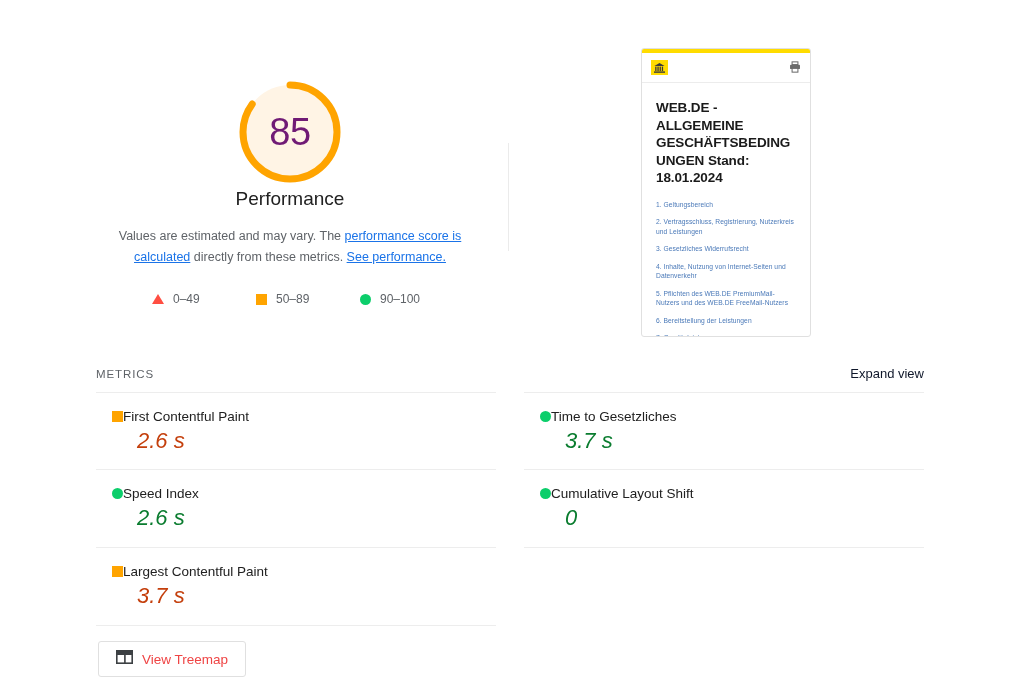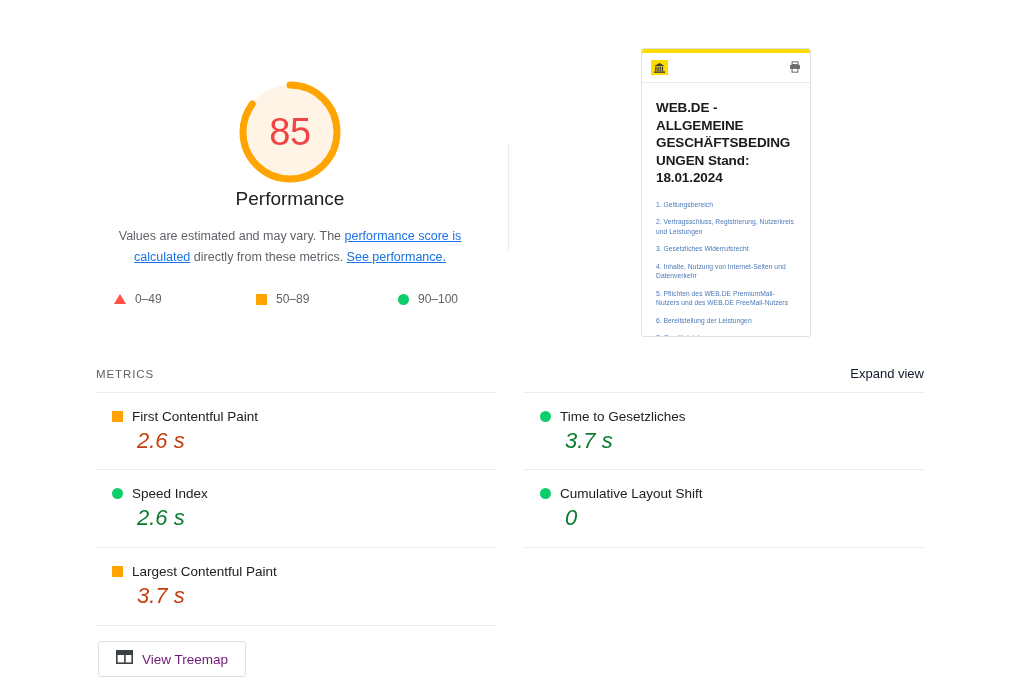--- a/index.html
+++ b/index.html
@@ -66,21 +66,21 @@
   }
   .gauge-desc a {
     color: #1a73e8;
     text-decoration: underline;
   }
 
   
   .legend {
     margin-top: 24px;
     display: flex;
-    justify-content: space-between;
+    justify-content: center;
     align-items: center;
     gap: 0px;
   }
   .legend-item {
     display: flex;
     align-items: center;
     gap: 9px;
     width: 104px;
     justify-content: flex-start;
     padding-left: 18px;
@@ -207,21 +207,20 @@
     padding: 16px 0 14px 0;
     box-sizing: border-box;
     height: 78px;
   }
   .metric-row:first-child {
     border-top: 1px solid #ededed;
   }
   .metric-top {
     display: flex;
     align-items: center;
-    gap: 9px;
     padding-left: 16px;
   }
   .metric-name {
     font-size: 13.5px;
     color: #212121;
   }
   .metric-value {
     font-size: 22px;
     margin-top: 5px;
     padding-left: 41px;
@@ -243,36 +242,36 @@
     background: #fff;
     display: flex;
     align-items: center;
     justify-content: center;
     gap: 9px;
     box-sizing: border-box;
     cursor: pointer;
   }
   .treemap-label {
     font-size: 13.5px;
-    color: #701a75;
+    color: #ef4444;
   }
 </style>
 </head>
 <body>
 
 <div class="top-region">
 
   <div class="gauge-col">
 
     <div class="gauge-wrap">
       <svg width="108" height="108" viewBox="0 0 108 108">
         <circle cx="54" cy="54" r="47" fill="#fff4e5"></circle>
         <circle id="gauge-arc" cx="54" cy="54" r="47" fill="none" stroke="#ffa400" stroke-width="7" stroke-linecap="round" transform="rotate(-90 54 54)" stroke-dasharray="251.01325302182448 44.29645641561609"></circle>
       </svg>
-      <div class="gauge-num" style="color: #ef4444;">85</div>
+      <div class="gauge-num" style="color: #701a75;">85</div>
     </div>
 
     <div class="gauge-title">Performance</div>
 
     <div class="gauge-desc"><span>Values are estimated and may vary. The </span><a href="#">performance score is calculated</a><span> directly from these metrics. </span><a href="#">See performance.</a></div>
 
     <div class="legend">
       <div class="legend-item">
         <span class="sh-tri" style="border-bottom-color: rgb(255, 78, 66);"></span>
         <span class="legend-label">0–49</span>

